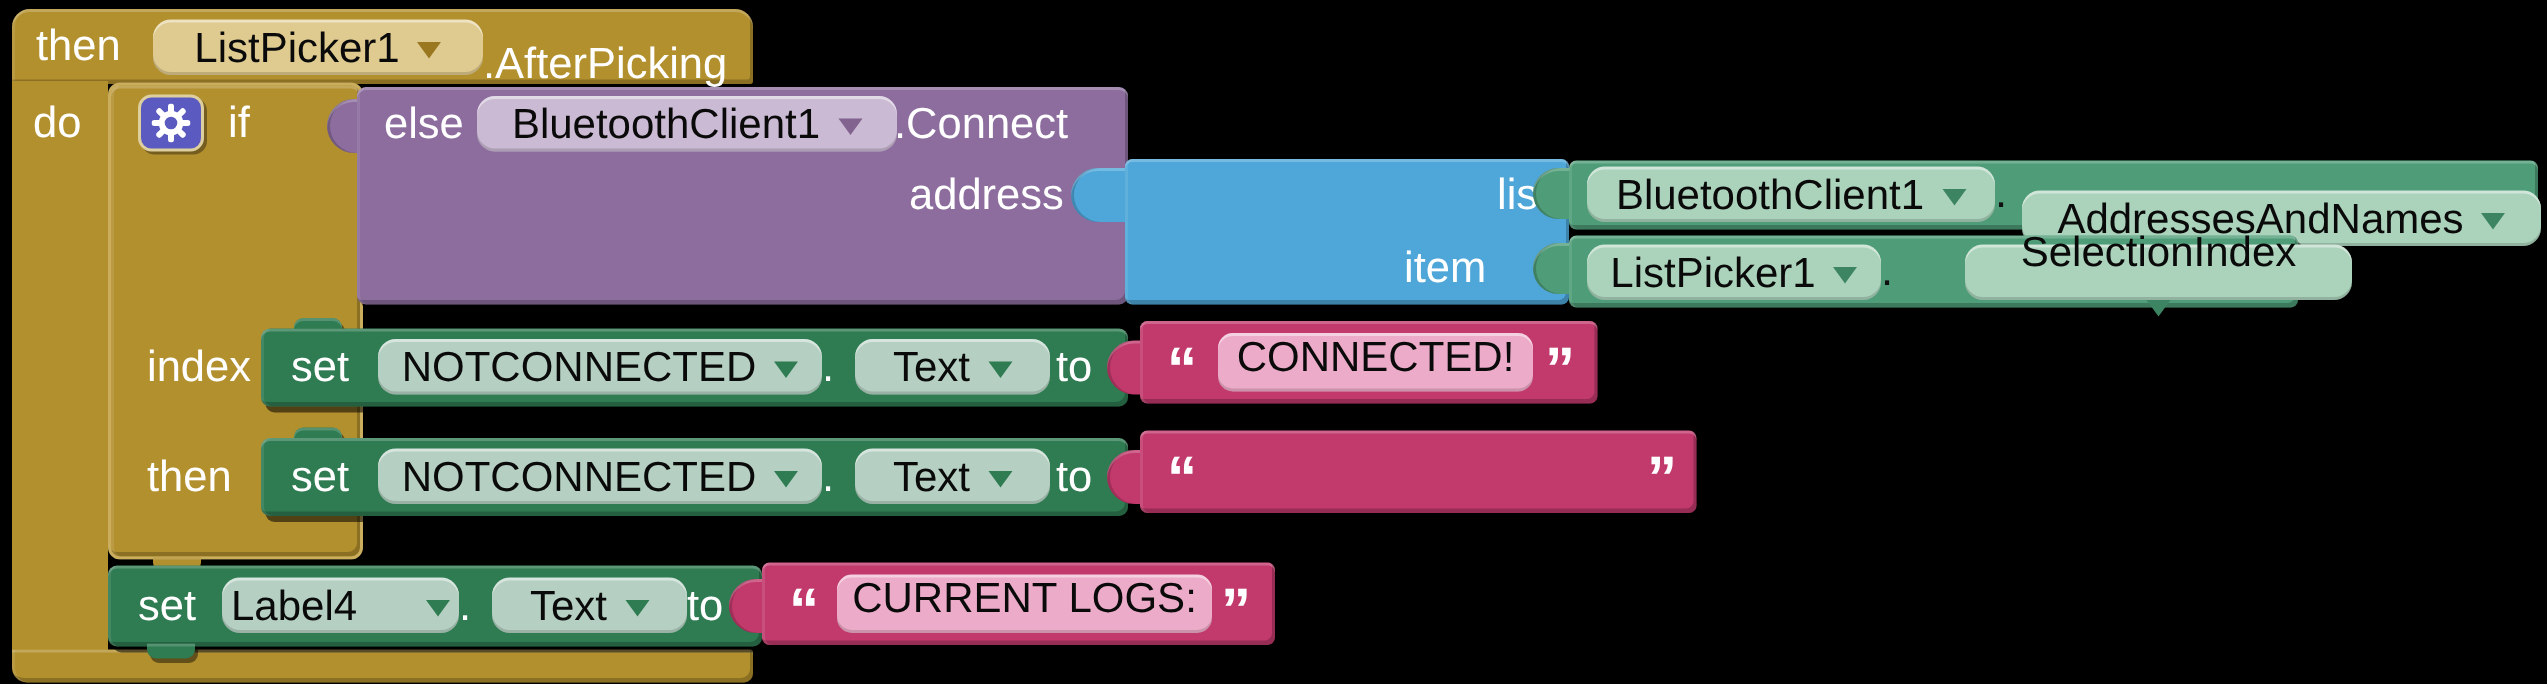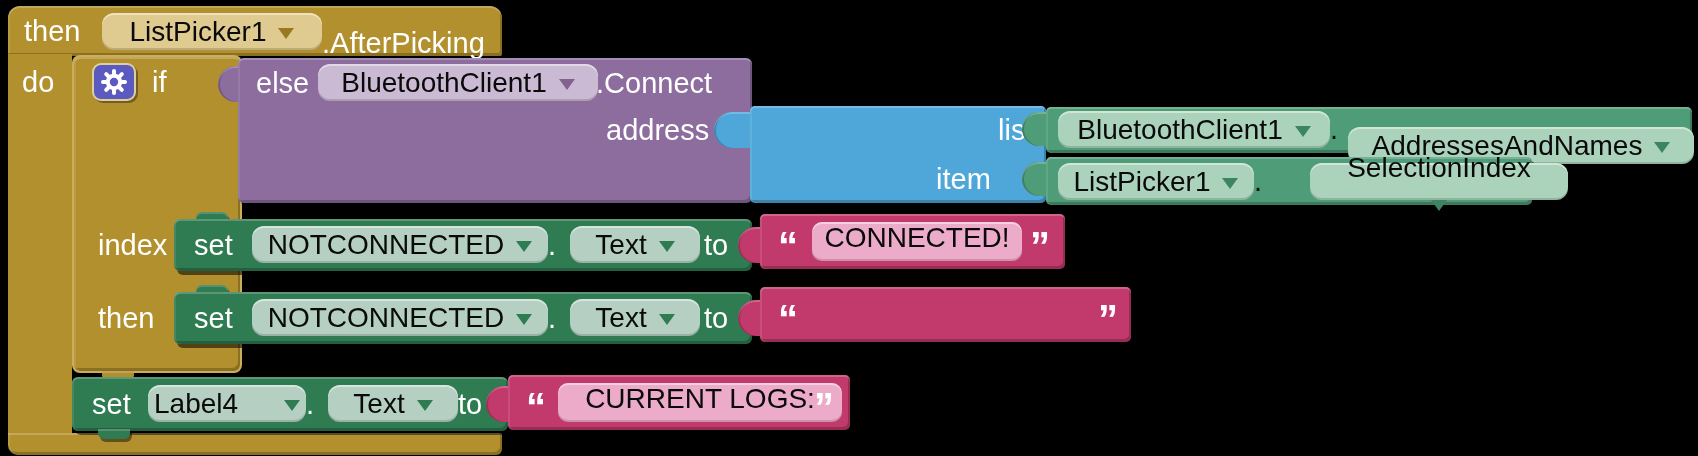--- a/index.html
+++ b/index.html
@@ -176,18 +176,18 @@
   <span class="lbl" style="left:306px; top:387px;">.</span>
   <div class="dd dd-sage" style="left:328px; top:385px; width:118px;">
     <span>Text</span>
     <span class="tri tri-sage"></span>
   </div>
   <span class="lbl" style="left:458px; top:387px;">to</span>
 
   <div class="htab pink" style="left:486px; top:386px; width:26px; height:36px;"></div>
   <div class="block pink" style="left:508px; top:375px; width:342px; height:55px; border-radius:5px;"></div>
   <span class="quote" style="left:526px; top:387px;">“</span>
-  <div class="field" style="left:558px; top:383px; width:284px; height:39px;">
+  <div class="field" style="left:558px; top:383px; width:250px; height:39px;">
     <span>CURRENT LOGS:</span>
   </div>
   <span class="quote" style="left:814px; top:387px;">”</span>
 
 </div>
 
 </body></html>

